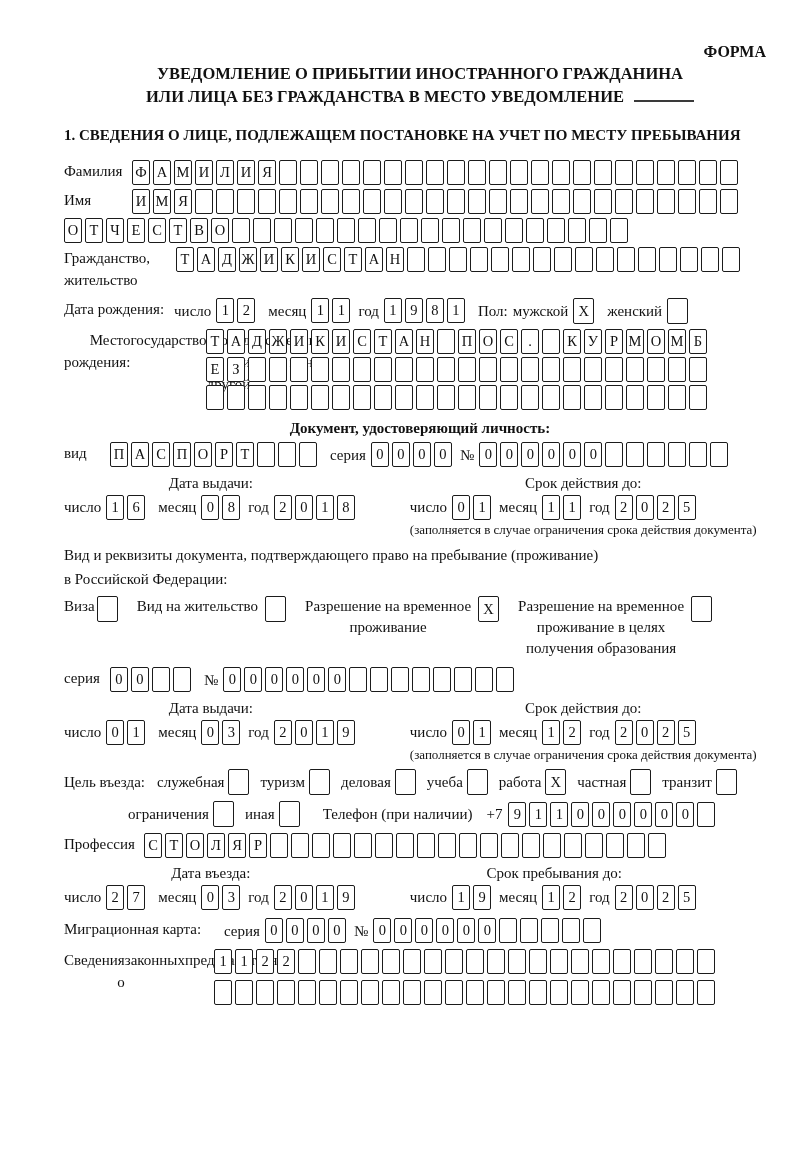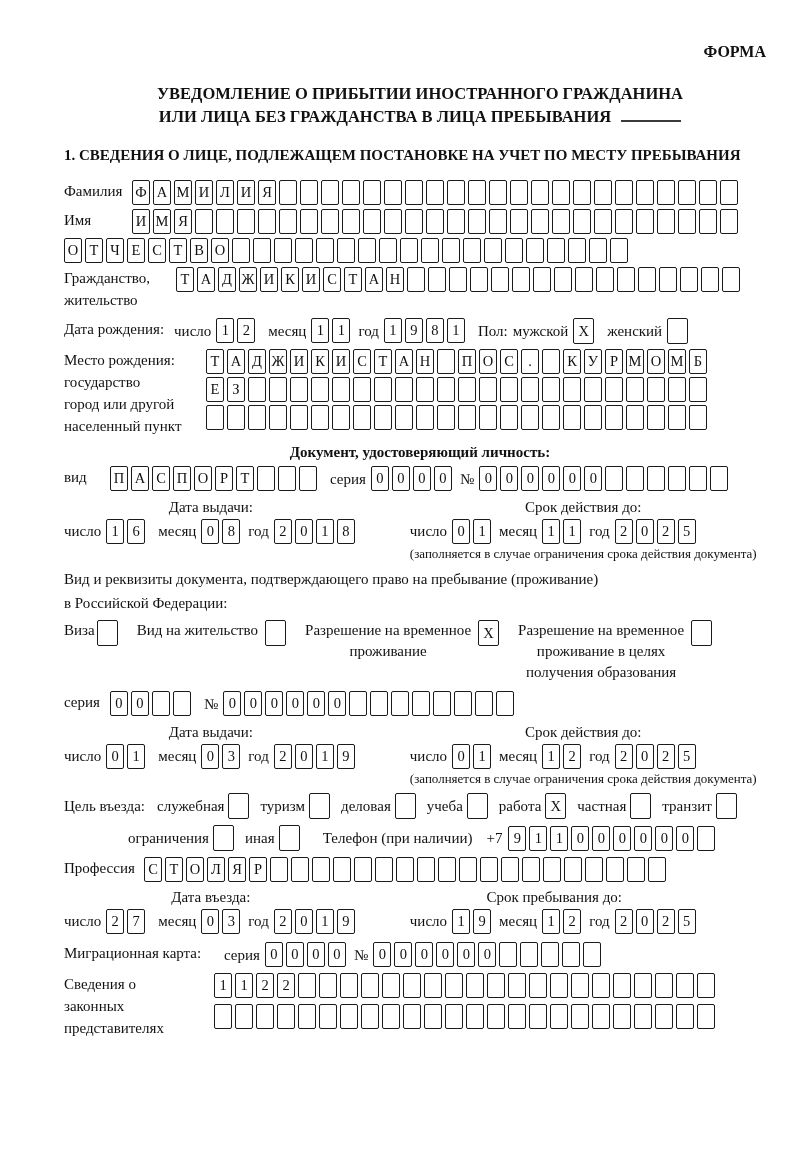--- a/index.html
+++ b/index.html
@@ -10,21 +10,21 @@
     color:#111; overflow:hidden;
   }
   .page { width:800px; height:1163px; padding:34px 24px 0 64px; }
 
   
   .hdr { margin-left:556px; font-size:14px; line-height:19px; }
   .hdr .grp2 { margin-top:4px; }
   .form-label { text-align:right; padding-right:10px; font-weight:bold; font-size:16px; margin-top:9px; }
 
   
-  .title { text-align:center; font-weight:bold; font-size:16.5px; line-height:23px; margin-top:21px; }
+  .title { text-align:center; font-weight:bold; font-size:16.5px; line-height:23px; margin-top:1px; }
   .blank-line { display:inline-block; width:60px; border-bottom:2.2px solid #3a3a3a; margin-left:10px; height:14px; }
   .section-heading { font-weight:bold; font-size:15px; margin-top:19px; }
 
   
   .row { display:flex; align-items:flex-start; margin-top:4px; }
   .flabel { font-size:15px; line-height:22px; flex:0 0 auto; }
   .w68 { width:68px; } .w112 { width:112px; } .w142 { width:142px; } .w80 { width:80px; } .w150 { width:150px; }
   .stack { display:flex; flex-direction:column; }
 
   
@@ -57,35 +57,35 @@
   .cbx-text { text-align:center; font-size:15px; line-height:21px; }
 
   .purpose-row { display:flex; align-items:center; margin-top:6px; flex-wrap:nowrap; }
   .plabel { font-size:15px; margin-right:4px; flex:0 0 auto; }
   .pgap { margin-left:8px; }
   .indent64 { margin-left:64px; }
   .phone-prefix { font-size:15px; margin:0 6px 0 10px; }
 
   
   .two-col { display:flex; margin-top:5px; }
-  .left-col { display:flex; flex-direction:column; font-size:15px; line-height:22px; flex:0 0 auto; }
+  .left-col { display:flex; font-size:15px; line-height:22px; flex:0 0 auto;text-align:right; }
   .right-col { display:flex; flex-direction:column; }
   .right-col .cells { margin-bottom:3px; }
   .reps .right-col .cells { margin-bottom:6px; }
 </style>
 </head>
 <body>
 
 <div class="page">
 
   <div class="form-label">ФОРМА</div>
 
   <div class="title">
     <div>УВЕДОМЛЕНИЕ О ПРИБЫТИИ ИНОСТРАННОГО ГРАЖДАНИНА</div>
-    <div><span>ИЛИ ЛИЦА БЕЗ ГРАЖДАНСТВА В ЛИЦА ПРЕБЫВАНИЯ</span><span class="blank-line"></span></div>
+    <div><span>ИЛИ ЛИЦА БЕЗ ГРАЖДАНСТВА В МЕСТО УВЕДОМЛЕНИЕ</span><span class="blank-line"></span></div>
   </div>
 
   <div class="section-heading">1. СВЕДЕНИЯ О ЛИЦЕ, ПОДЛЕЖАЩЕМ ПОСТАНОВКЕ НА УЧЕТ ПО МЕСТУ ПРЕБЫВАНИЯ</div>
 
   <div class="row" style="margin-top:16px">
     <div class="flabel w68">Фамилия</div>
     <div class="cells">
         <span class="cell">Ф</span>
         <span class="cell">А</span>
         <span class="cell">М</span>

